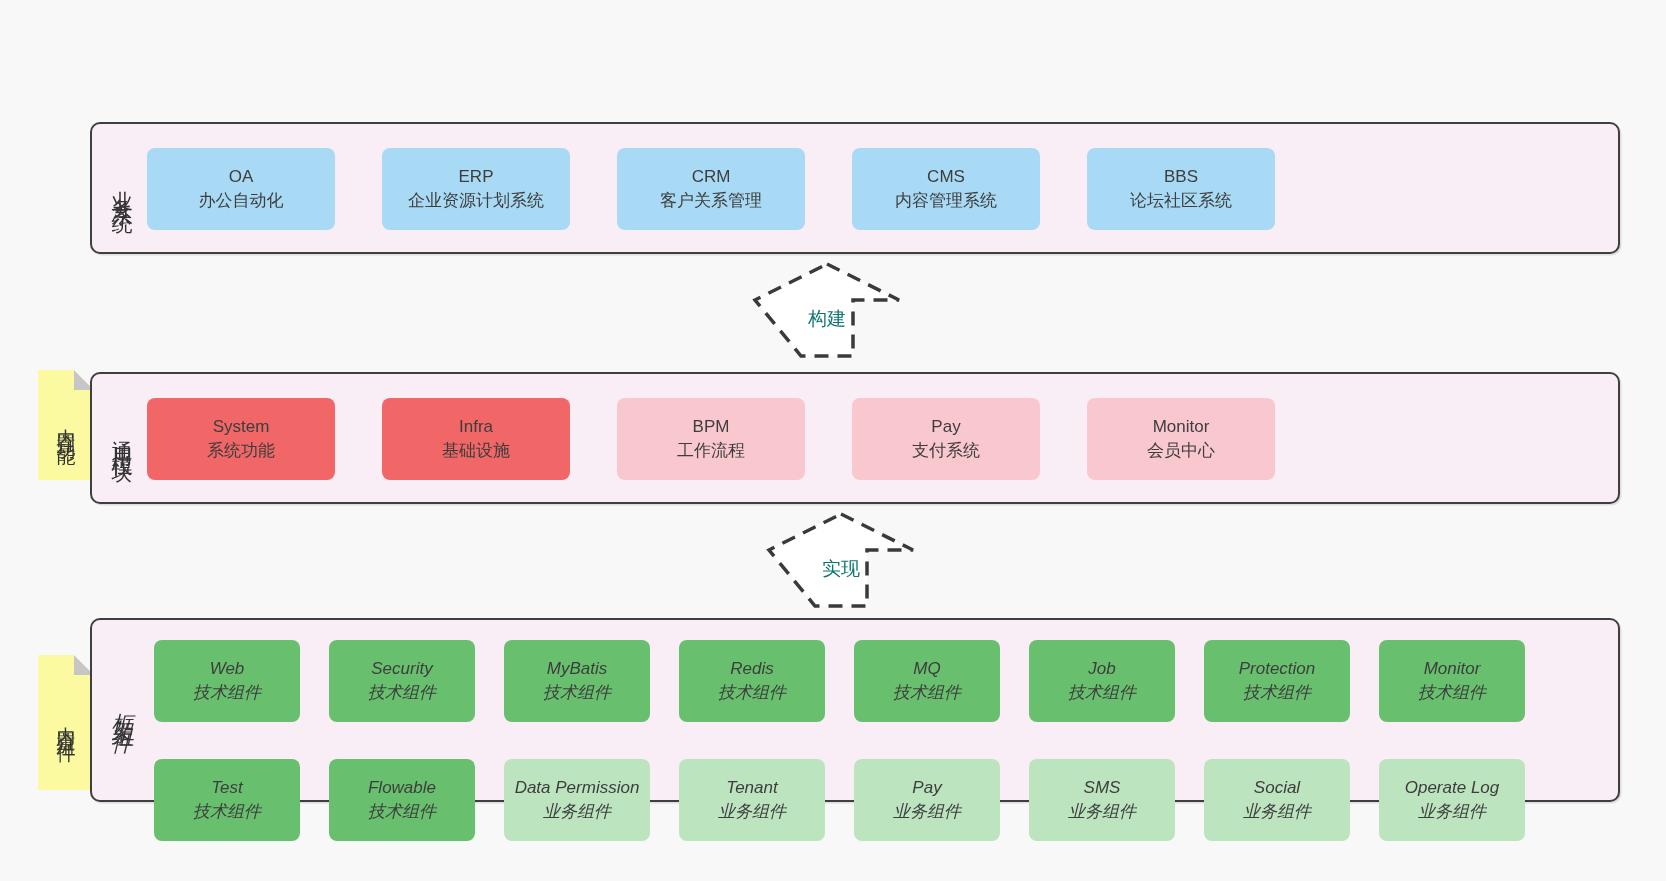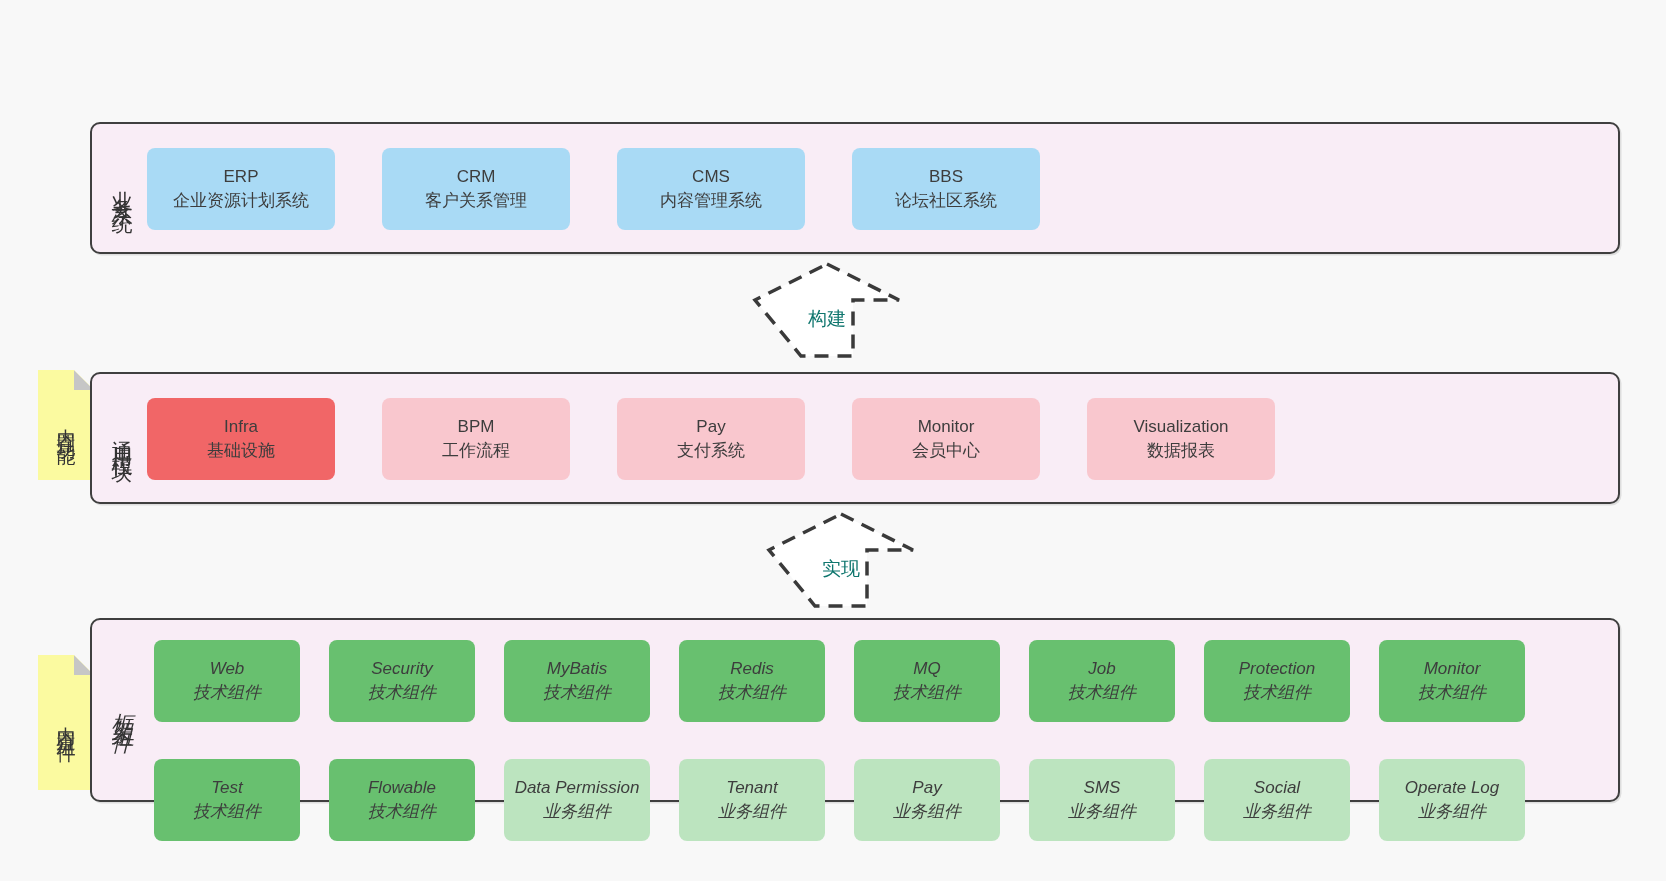--- a/index.html
+++ b/index.html
@@ -103,20 +103,24 @@
     white-space: nowrap;
   }
 </style>
 </head>
 <body>
 
 <div class="panel panel-business">
   <div class="v-label">业务系统</div>
   <div class="row row-single">
     <div class="box w-lg c-blue">
+      <div>OA</div>
+      <div>办公自动化</div>
+    </div>
+    <div class="box w-lg c-blue">
       <div>ERP</div>
       <div>企业资源计划系统</div>
     </div>
     <div class="box w-lg c-blue">
       <div>CRM</div>
       <div>客户关系管理</div>
     </div>
     <div class="box w-lg c-blue">
       <div>CMS</div>
       <div>内容管理系统</div>
@@ -139,39 +143,39 @@
   <svg class="fold" width="20" height="20" viewBox="0 0 20 20">
     <path d="M0 0 L20 20 L0 20 Z" fill="#c6c6c6"></path>
   </svg>
   <div class="sticky-text">内置功能</div>
 </div>
 
 <div class="panel panel-modules">
   <div class="v-label">通用模块</div>
   <div class="row row-single">
     <div class="box w-lg c-red">
+      <div>System</div>
+      <div>系统功能</div>
+    </div>
+    <div class="box w-lg c-red">
       <div>Infra</div>
       <div>基础设施</div>
     </div>
     <div class="box w-lg c-pink">
       <div>BPM</div>
       <div>工作流程</div>
     </div>
     <div class="box w-lg c-pink">
       <div>Pay</div>
       <div>支付系统</div>
     </div>
     <div class="box w-lg c-pink">
       <div>Monitor</div>
       <div>会员中心</div>
     </div>
-    <div class="box w-lg c-pink">
-      <div>Visualization</div>
-      <div>数据报表</div>
-    </div>
   </div>
 </div>
 
 <div class="arrow arrow-implement">
   <svg viewBox="0 0 160 100">
     <polygon points="80,4 152,40 106,40 106,96 54,96 8,40" fill="#ffffff" stroke="#3a3a3a" stroke-width="3.5" stroke-dasharray="14 9" stroke-linejoin="miter"></polygon>
   </svg>
   <div class="arrow-label">实现</div>
 </div>
 

